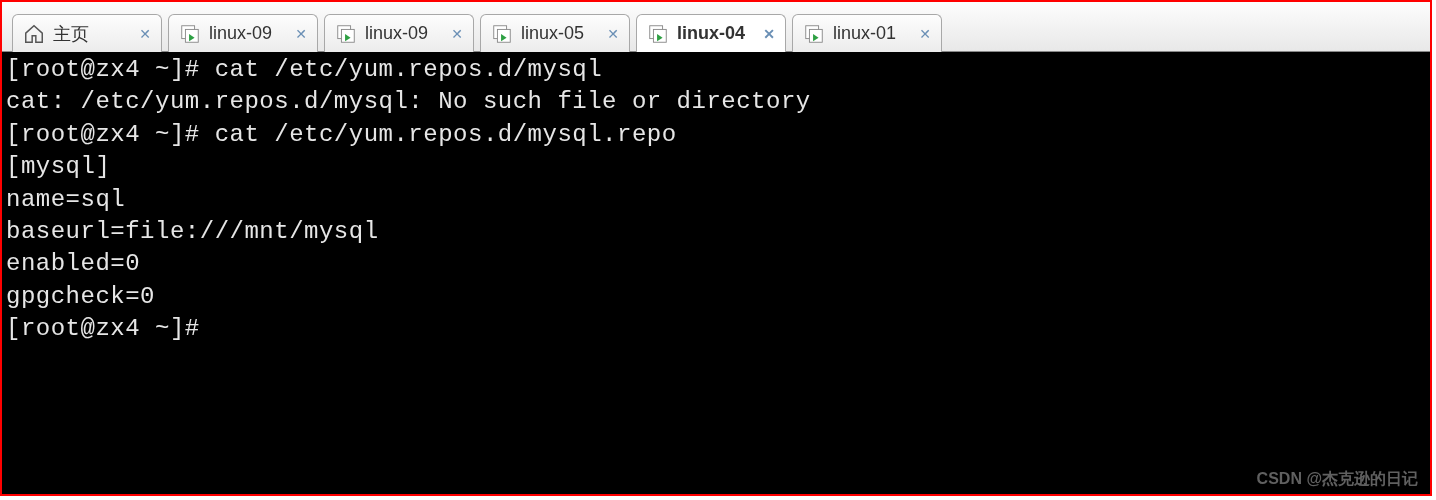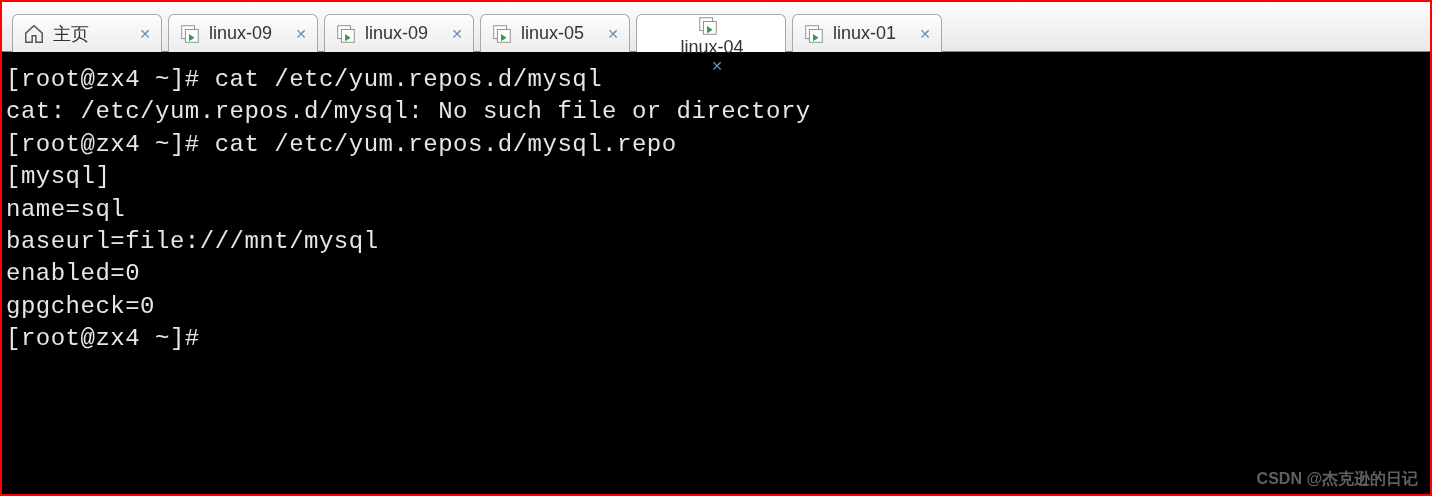--- a/index.html
+++ b/index.html
@@ -40,23 +40,22 @@
     background: linear-gradient(#fdfdfd, #ececec);
     font-size: 18px;
     color: #333;
     cursor: pointer;
     min-width: 150px;
     position: relative;
     bottom: -1px;
   }
   .tab.active {
     background: #fff;
-    font-weight: normal;
+    font-weight: bold;
     z-index: 2;
-    flex-direction: column;
   }
   .tab .icon {
     width: 22px;
     height: 22px;
     margin-right: 8px;
     flex-shrink: 0;
   }
   .tab .label {
     flex: 1;
     white-space: nowrap;
@@ -71,21 +70,21 @@
     align-items: center;
     justify-content: center;
   }
   .terminal {
     flex: 1;
     background: #000;
     color: #e6e6e6;
     font-family: "Fixedsys", "Courier New", monospace;
     font-size: 24px;
     line-height: 1.35;
-    padding: 12px 4px;
+    padding: 2px 4px;
     white-space: pre;
     overflow: hidden;
     letter-spacing: 0.5px;
   }
   .watermark {
     position: absolute;
     right: 18px;
     bottom: 10px;
     font-size: 16px;
     color: rgba(120,120,120,0.8);

